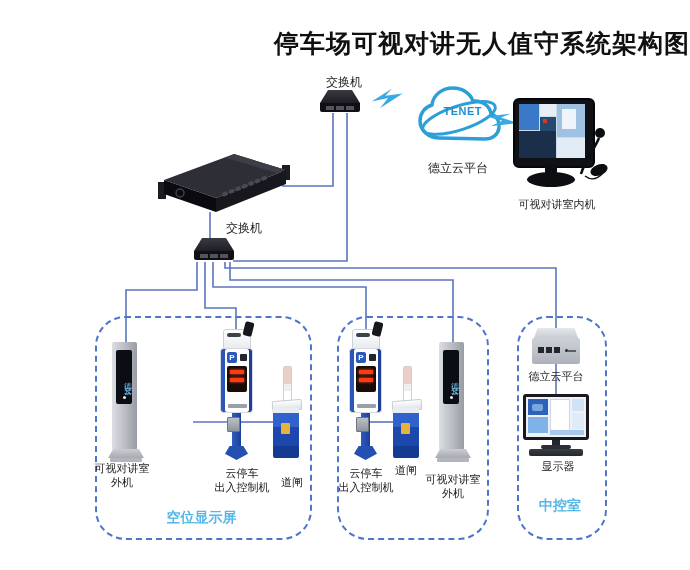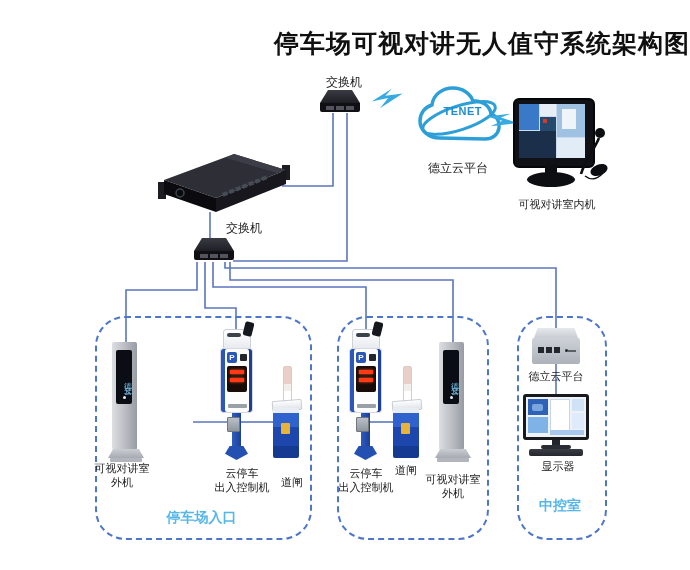--- a/index.html
+++ b/index.html
@@ -258,21 +258,21 @@
     <div>出入控制机</div>
   </div>
 
   <div class="barrier" style="left:272px;top:366px">
     <div class="b-arm"></div>
     <div class="b-cap"></div>
     <div class="b-box"></div>
   </div>
   <div class="lbl" style="left:272px;top:475px;width:40px">道闸</div>
 
-  <div class="zlbl" style="left:95px;top:509px;width:213px">停车场入口</div>
+  <div class="zlbl" style="left:95px;top:509px;width:213px">空位显示屏</div>
 
   <div class="kiosk" style="left:347px;top:327px">
     <div class="k-cam"></div>
     <div class="k-body">
       <div class="k-p">P</div>
       <div class="k-tag"></div>
       <div class="k-scr">
           <i></i>
           <i></i>
         </div>

